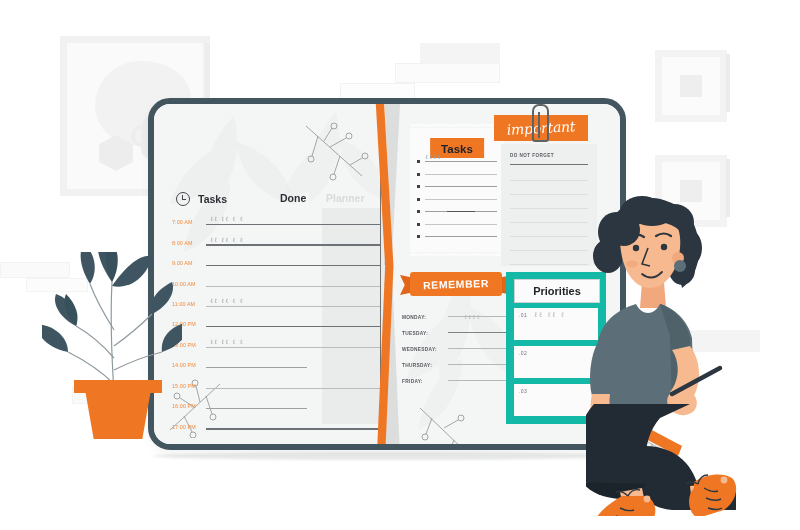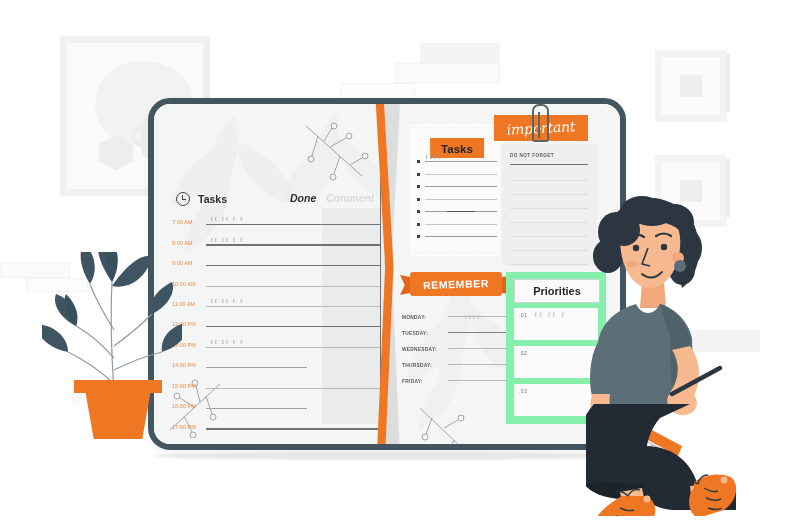--- a/index.html
+++ b/index.html
@@ -67,21 +67,21 @@
   .jtitle{font-size:16.5px;font-weight:bold;color:#2b2f33;letter-spacing:.2px;}
   .jsub{font-size:12.5px;color:#3c4246;margin-top:2px;}
   .title-rule{margin-top:6px;width:152px;height:7px;background:#ef7723;}
 
   
   .tbl-head{position:absolute;left:22px;top:88px;width:230px;display:flex;align-items:center;}
   .clock{width:12px;height:12px;border:1.4px solid #44484c;border-radius:50%;position:relative;margin-right:8px;}
   .clock:before{content:"";position:absolute;left:5px;top:2.4px;width:1.2px;height:4px;background:#44484c;}
   .clock:after{content:"";position:absolute;left:5.4px;top:5.6px;width:3.4px;height:1.2px;background:#44484c;}
   .th{font-size:10.5px;font-weight:bold;color:#2b2f33;}
-  .th-done{position:absolute;left:136px;top:88px;font-size:10.5px;font-weight:bold;color:#2b2f33;font-style:italic;}
+  .th-done{position:absolute;left:126px;top:88px;font-size:10.5px;font-weight:bold;color:#2b2f33;}
   .th-comment{position:absolute;left:172px;top:88px;font-size:10.5px;font-weight:bold;color:#d8dadb;}
 
   .comment-col{position:absolute;left:168px;top:104px;width:68px;height:216px;background:#eaebeb;}
 
   .rows{position:absolute;left:18px;top:104px;width:216px;}
   .row{height:12.45px;display:flex;align-items:center;margin-top:8px;}
   .time{width:34px;font-size:5.4px;color:#ef8a3e;letter-spacing:.1px;white-space:nowrap;}
   .linewrap{position:relative;flex:1;height:12px;}
   .rline{position:absolute;left:0;bottom:3px;width:100%;height:1px;background:#b9bcbe;}
   .rline.dark{background:#6d7276;height:1.2px;}
@@ -136,21 +136,21 @@
   .rib-tail.r{right:0;clip-path:polygon(100% 0,0 18%,0 82%,100% 100%,72% 50%);}
   .rib-text{position:absolute;left:0;top:3px;width:112px;text-align:center;
     font-size:10.5px;font-weight:bold;color:#ffffff;letter-spacing:.6px;line-height:18px;transform:rotate(-2deg);}
   .days{position:absolute;left:248px;top:200px;width:118px;}
   .day{display:flex;align-items:flex-end;height:16px;}
   .dname{width:46px;font-size:4.8px;font-weight:bold;color:#555b60;letter-spacing:.3px;}
   .dline{flex:1;height:1px;background:#b5b8ba;margin-bottom:3px;}
   .dline.dk{background:#7e8387;height:1.3px;}
 
   
-  #prio-card{left:352px;top:168px;width:100px;height:152px;background:#86efac;}
+  #prio-card{left:352px;top:168px;width:100px;height:152px;background:#14b8a6;}
   .prio-h{position:absolute;left:8px;top:7px;width:84px;height:22px;border:1px solid #cfd2d3;
     background:#fbfbfb;display:flex;align-items:center;justify-content:center;}
   .prio-h span{font-size:11px;font-weight:bold;color:#23272b;}
   .prio-item{position:absolute;left:8px;width:84px;height:32px;background:#fbfbfb;}
   .prio-no{position:absolute;left:5px;top:4px;font-size:5px;color:#6b7075;letter-spacing:.4px;}
   .prio-scribble{position:absolute;left:20px;top:3px;font-size:7px;color:#aeb2b5;
     font-family:"DejaVu Serif", serif;letter-spacing:1.5px;}
 
   
   .sprig{position:absolute;}
@@ -260,21 +260,21 @@
           <circle cx="33" cy="53" r="3"></circle>
       </svg>
 
 
       <div class="comment-col"></div>
       <div class="tbl-head">
         <span class="clock"></span>
         <span class="th">Tasks</span>
       </div>
       <div class="th-done">Done</div>
-      <div class="th-comment">Comment</div>
+      <div class="th-comment">Planner</div>
 
       <div class="rows" id="task-rows">
           <div class="row">
             <div class="time">7:00 AM</div>
             <div class="linewrap">
               <div class="rline dark"></div>
               <div class="scribble">ℓℓ ℓℓ ℓ ℓ</div>
             </div>
             <div class="cbox"></div>
           </div>

